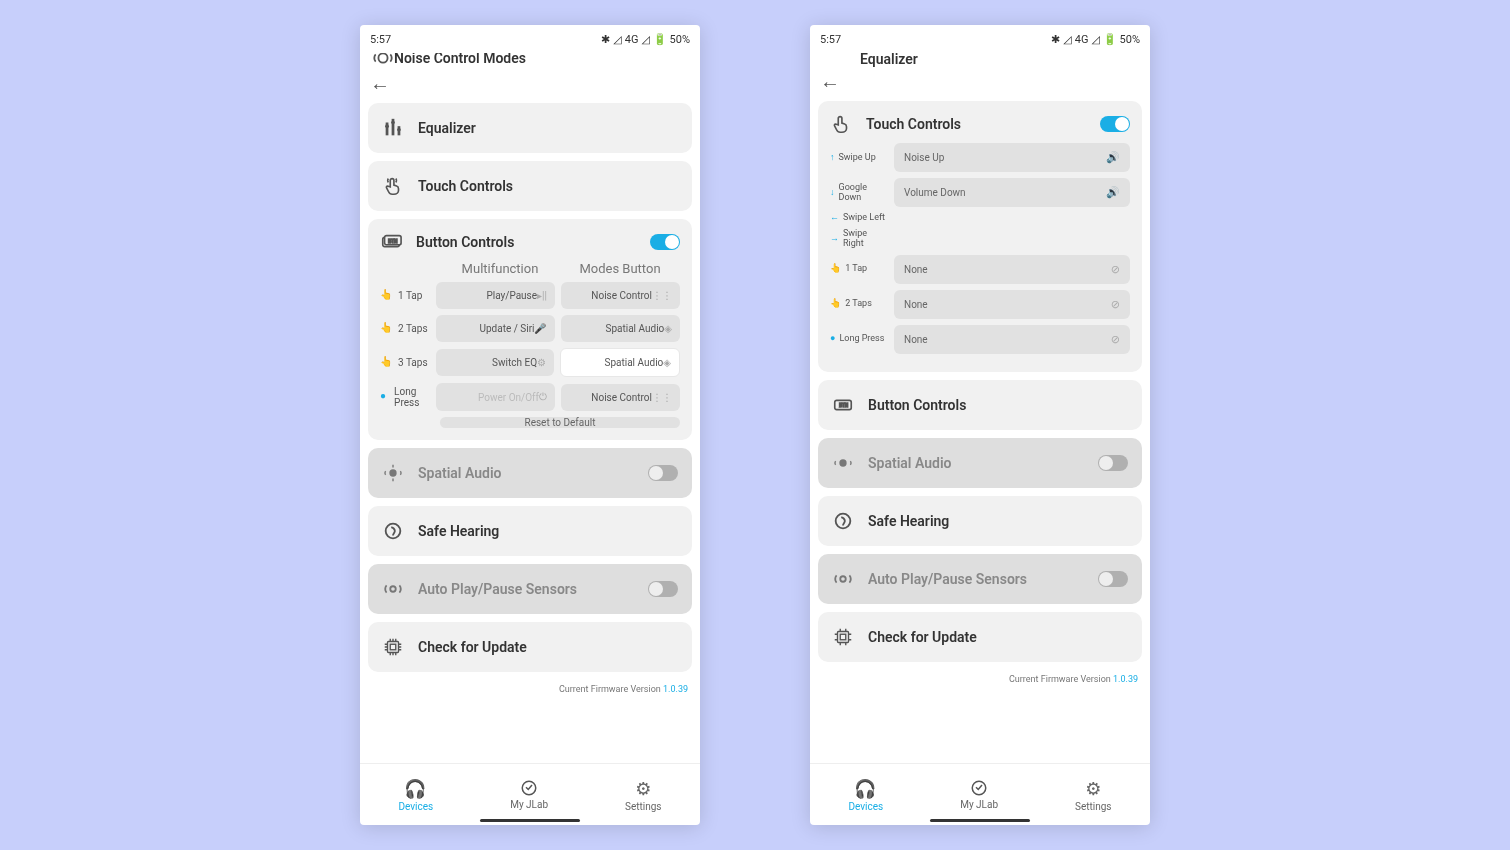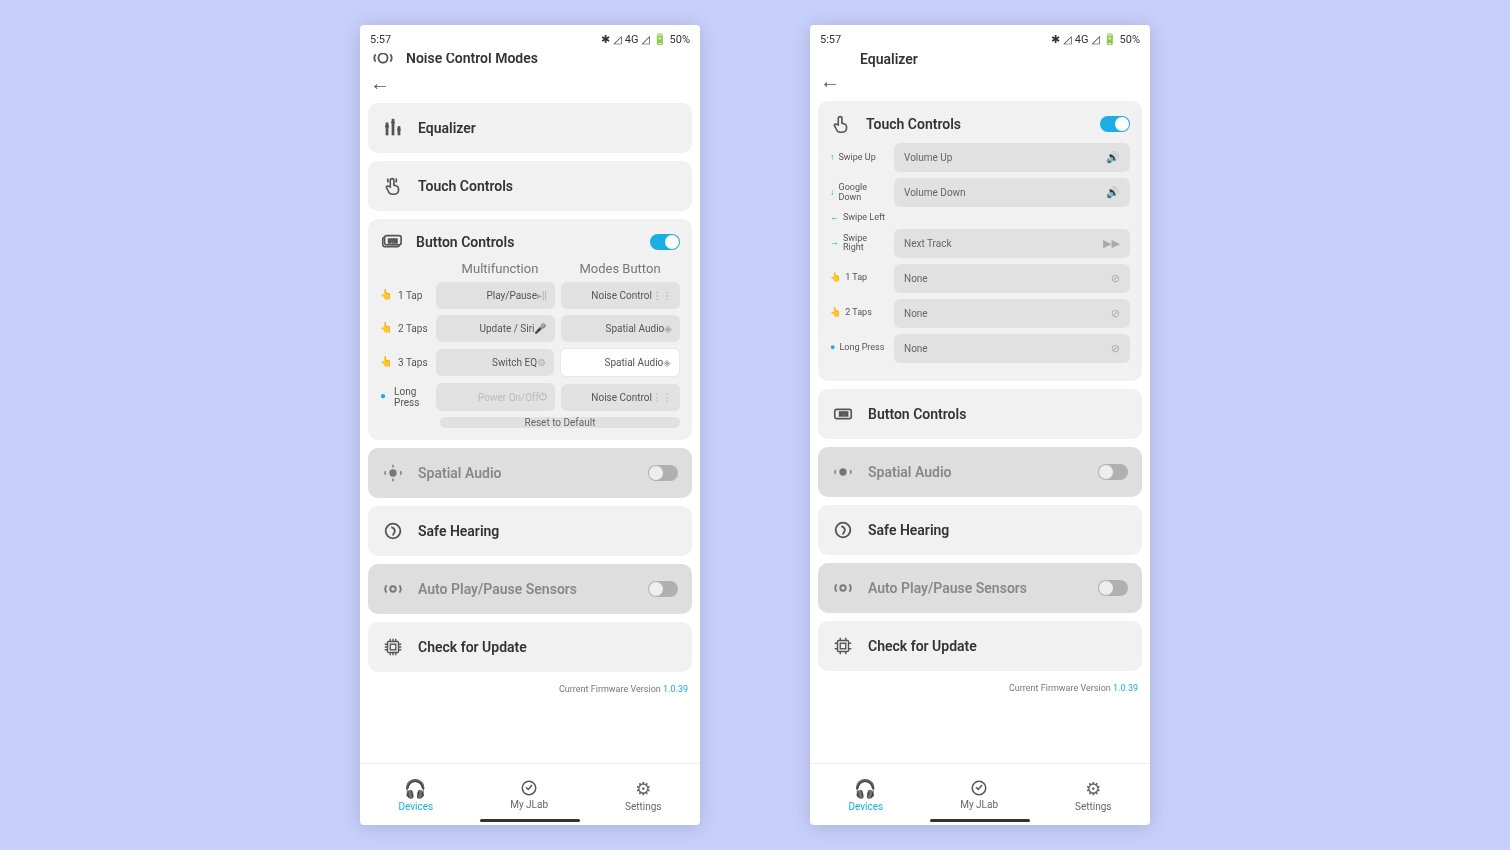--- a/index.html
+++ b/index.html
@@ -141,21 +141,21 @@
 }
 .tab { display:flex;flex-direction:column;align-items:center;gap:2px;font-size:10px;color:#666; }
 .tab.active { color:#1aaee5; }
 .tab .ticn { font-size:18px; }
 .home-indicator {
   position:absolute;bottom:3px;left:50%;transform:translateX(-50%);
   width:100px;height:3px;background:#333;border-radius:2px;
 }
 .small-icon { width:14px;height:14px; }
 svg { display:block; }
-.trunc-header { display:flex;align-items:center;gap:12px;padding:0 4px; }
+.trunc-header { display:flex;align-items:center;gap:0;padding:0 4px; }
 .trunc-header .title { font-size:14px;font-weight:600;color:#333; }
 </style>
 </head>
 <body>
 
 <div class="phone">
   <div class="statusbar">
     <span>5:57</span>
     <span class="right">
       <span>✱</span>
@@ -375,21 +375,21 @@
         <span class="title">Touch Controls</span>
         <span class="toggle on"></span>
       </div>
 
       <div class="touch-row">
         <span class="tlbl">
             <span style="color:#1aaee5">↑</span>
             <span>Swipe Up</span>
           </span>
         <span class="tpill">
-            <span>Volume Up</span>
+            <span>Noise Up</span>
             <span class="ticon">🔊</span>
           </span>
       </div>
       <div class="touch-row">
         <span class="tlbl">
             <span style="color:#1aaee5">↓</span>
             <span>Google Down</span>
           </span>
         <span class="tpill">
             <span>Volume Down</span>
@@ -399,24 +399,20 @@
       <div class="touch-row">
         <span class="tlbl">
             <span style="color:#1aaee5">←</span>
             <span>Swipe Left</span>
           </span>
       </div>
       <div class="touch-row">
         <span class="tlbl">
             <span style="color:#1aaee5">→</span>
             <span>Swipe Right</span>
-          </span>
-        <span class="tpill">
-            <span>Next Track</span>
-            <span class="ticon">▶▶</span>
           </span>
       </div>
       <div class="touch-row">
         <span class="tlbl">
             <span>👆</span>
             <span>1 Tap</span>
           </span>
         <span class="tpill">
             <span>None</span>
             <span class="ticon">⊘</span>

